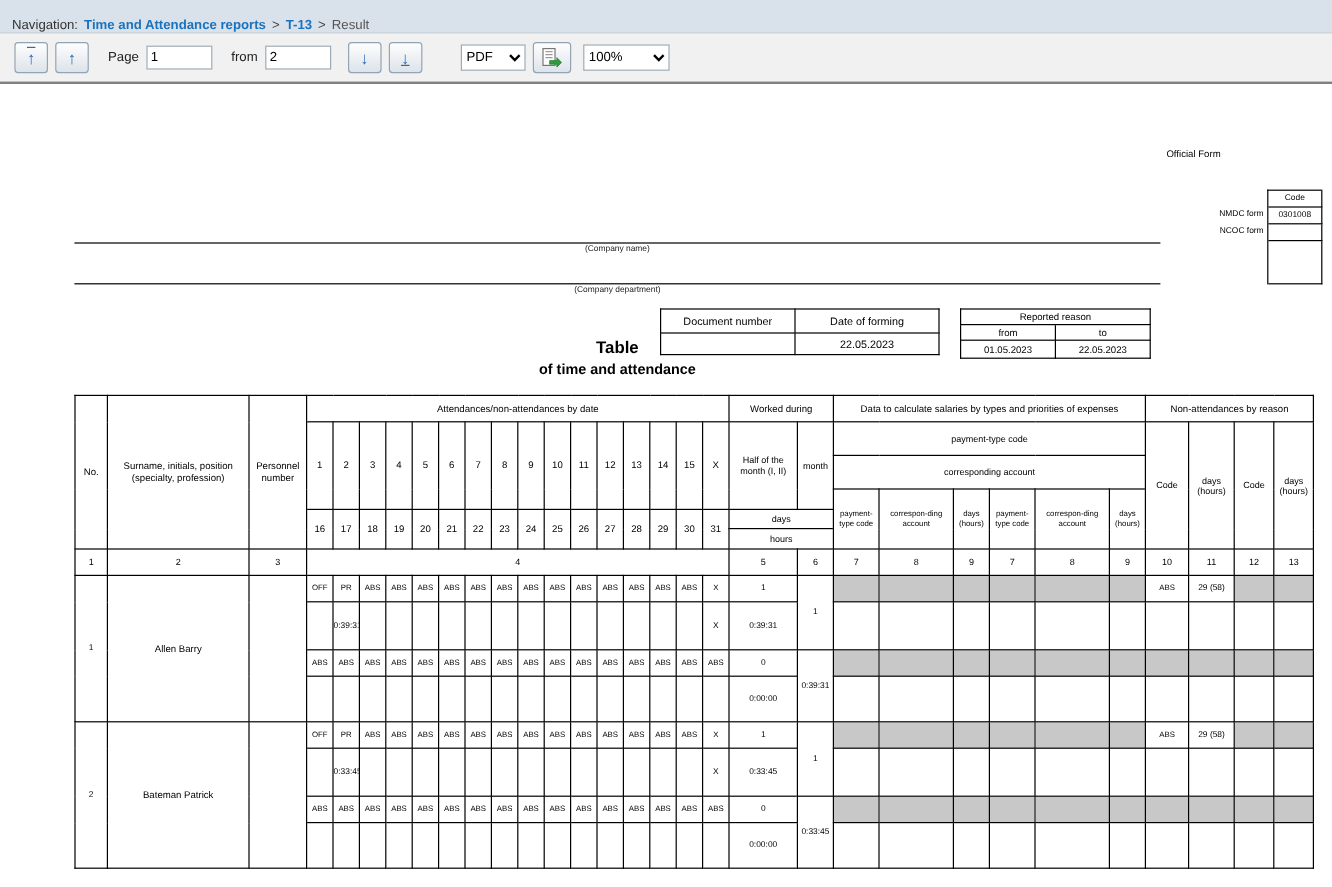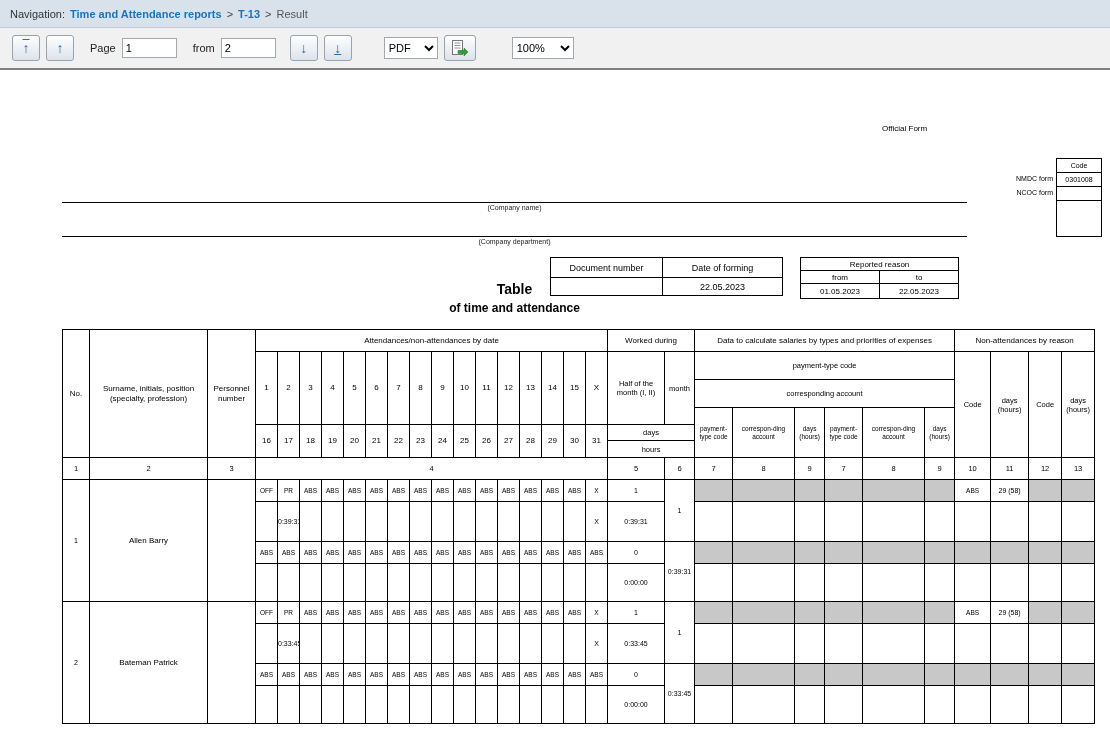--- a/index.html
+++ b/index.html
@@ -1,48 +1,48 @@
 <!DOCTYPE html>
 <html><head>
 <meta charset="utf-8">
 <style>
   * { box-sizing: border-box; margin: 0; padding: 0; }
   html,body { width:1110px; height:739px; background:#fff; font-family:"Liberation Sans",sans-serif; }
 
   
   .navbar { height:28px; background:#d9e2eb; border-bottom:1px solid #c3ccd6;
-            display:flex; align-items:center; padding:0 10px; font-size:11px; color:#333; gap:5px; }
+            display:flex; align-items:flex-end; padding:0 10px; font-size:11px; color:#333; gap:5px; }
   .navbar a { color:#1b72bd; font-weight:bold; text-decoration:none; cursor:pointer; }
   .navbar .sep { color:#444; }
   .navbar .current { color:#555; }
 
   
   .toolbar { height:42px; background:#f1f1f1; border-bottom:2px solid #808080;
              display:flex; align-items:center; padding:0 12px; font-size:11px; color:#222; }
   .tb-btn { width:28px; height:26px; background:linear-gradient(#fefefe,#dde3ea);
             border:1px solid #93a4b5; border-radius:3px; display:flex; align-items:center;
             justify-content:center; cursor:pointer; margin-right:6px; }
   .arrow { color:#2b6cb5; font-weight:bold; font-size:14px; line-height:1; }
   .bar-top { text-decoration: overline; }
   .bar-bottom { text-decoration: underline; }
   .tb-label { margin:0 6px 0 10px;text-align:center; }
   .tb-input { width:55px; height:20px; border:1px solid #9daab6; background:#fff;
               font-size:11px; padding:0 3px; margin-right:6px; font-family:"Liberation Sans",sans-serif; }
   .tb-select { height:22px; font-size:11px; border:1px solid #9daab6; background:#fff;
                font-family:"Liberation Sans",sans-serif; }
   .sel-format { margin-left:26px; width:54px; }
-  .sel-zoom { margin-left:36px; width:62px; }
+  .sel-zoom { margin-left:10px; width:72px; }
   .export-btn { width:32px; height:26px; background:linear-gradient(#fefefe,#dde3ea);
                 border:1px solid #93a4b5; border-radius:3px; display:flex; align-items:center;
                 justify-content:center; cursor:pointer; margin-left:6px; }
 
   
   .doc { position:relative; width:1110px; height:667px; background:#fff; color:#000; }
   .abs { position:absolute; }
-  .official-form { top:54px; left:882px; font-size:8px; }
+  .official-form { top:54px; left:972px; font-size:8px; }
 
   .code-box { top:88px; left:1008px; display:flex; font-size:7px; }
   .code-labels { width:48px; text-align:right; padding-right:3px; }
   .code-labels div { height:14px; line-height:14px; }
   .code-cells { width:46px; border-left:1px solid #000; border-top:1px solid #000; }
   .code-cells div { height:14px; line-height:13px; text-align:center;
                     border-right:1px solid #000; border-bottom:1px solid #000; }
   .code-cells .tall { height:36px; }
 
   .hline { border-top:1px solid #000; height:0; left:62px; width:905px; }

